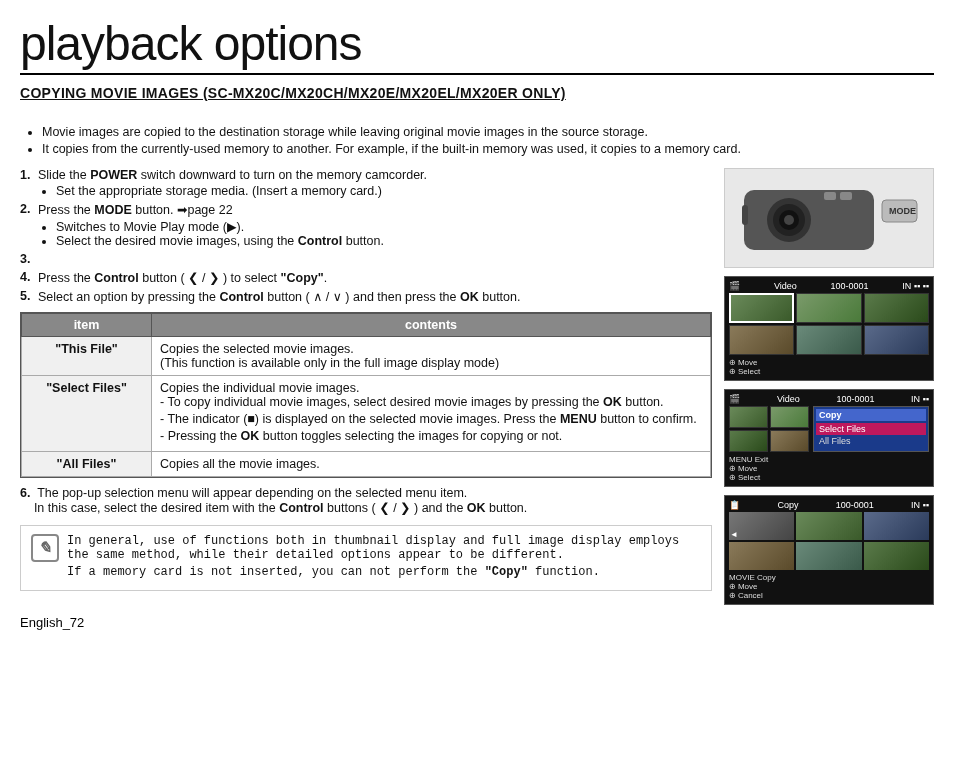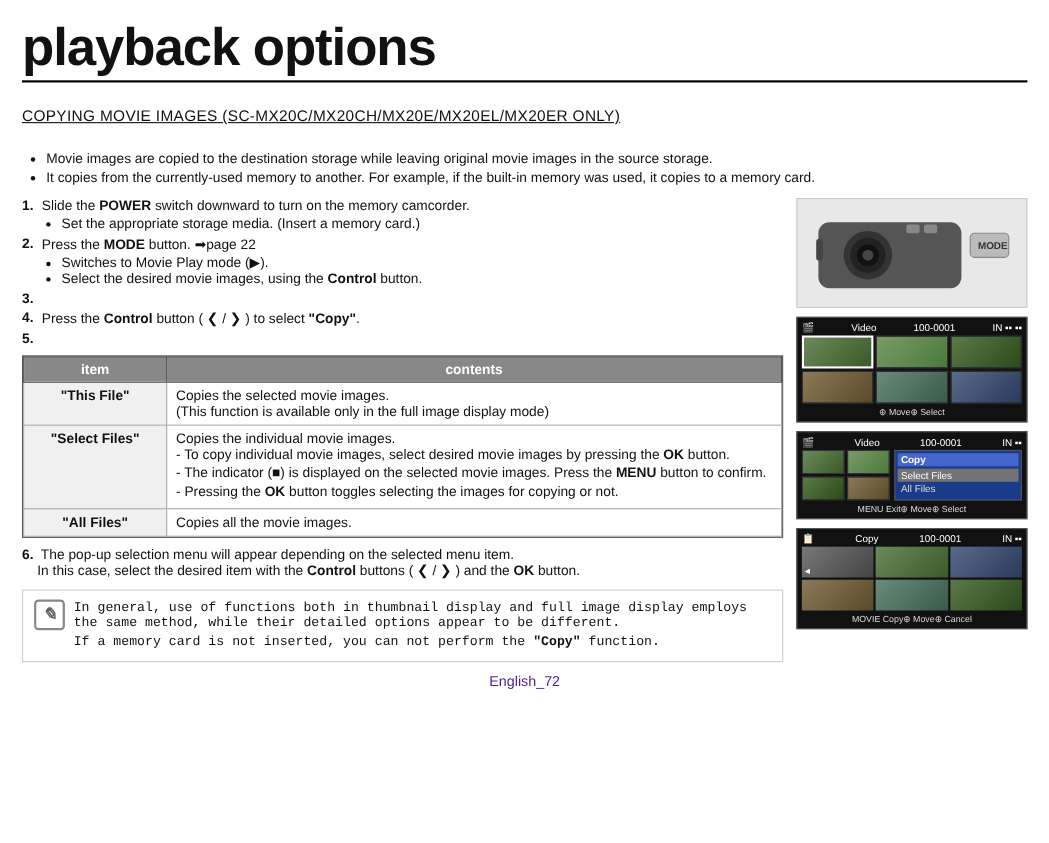--- a/index.html
+++ b/index.html
@@ -8,30 +8,30 @@
       font-size: 13px;
       background: #fff;
       width: 954px;
       min-height: 766px;
       padding: 18px 20px 18px 20px;
       color: #111;
     }
     .page-title {
       font-family: Arial, sans-serif;
       font-size: 48px;
-      font-weight: 700;
+      font-weight: 400;
       letter-spacing: -1px;
       border-bottom: 2px solid #000;
-      margin-bottom: 22px;
+      margin-bottom: 10px;
       padding-bottom: 2px;
       line-height: 1.1;
     }
     .section-heading {
       font-size: 14px;
-      font-weight: 400;
+      font-weight: 700;
       text-decoration: underline;
       margin-bottom: 8px;
       letter-spacing: 0.3px;
       margin-top: 10px;
     }
     .bullets {
       list-style: disc;
       padding-left: 22px;
       margin-bottom: 12px;
       margin-top: 24px;
@@ -139,24 +139,24 @@
       flex-shrink: 0;
       font-style: italic;
       font-weight: bold;
     }
     .note-text {
       flex: 1;
       font-family: Liberation Mono, monospace;
     }
     .note-text p { margin-bottom: 3px; }
     .page-footer {
-      text-align: center;
+      text-align: left;
       font-size: 13px;
       margin-top: 10px;
-      color: #4c1d95;
+      color: #000000;
     }
 
     
     .camera-box {
       background: #e8e8e8;
       border: 1px solid #ccc;
       height: 100px;
       display: flex;
       align-items: center;
       justify-content: center;
@@ -195,23 +195,24 @@
       border: 2px solid #fff;
     }
     .screen-thumb.t1 { background: linear-gradient(135deg, #6a8a5a, #3a5a2a); }
     .screen-thumb.t2 { background: linear-gradient(135deg, #7a9a6a, #4a7a3a); }
     .screen-thumb.t3 { background: linear-gradient(135deg, #5a7a4a, #2a4a1a); }
     .screen-thumb.t4 { background: linear-gradient(135deg, #8a7a5a, #5a4a2a); }
     .screen-thumb.t5 { background: linear-gradient(135deg, #6a8a7a, #3a5a4a); }
     .screen-thumb.t6 { background: linear-gradient(135deg, #5a6a8a, #2a3a5a); }
     .screen-bottom {
       display: flex;
-      justify-content: center;
+      justify-content: flex-start;
       font-size: 8px;
       color: #ddd;
+      flex-direction: column;
     }
     .screen-menu-panel {
       background: #111;
       border: 1px solid #555;
       padding: 4px;
       font-size: 9px;
       color: #fff;
     }
     .copy-panel {
       background: #111;
@@ -287,20 +288,23 @@
         <span class="num"><b>3.</b></span>
       </li>
       <li>
         <span class="num"><b>4.</b></span>
         <span>
           Press the <b>Control</b> button ( ❮ / ❯ ) to select <b>"Copy"</b>.
         </span>
       </li>
       <li>
         <span class="num"><b>5.</b></span>
+        <span>
+          Select an option by pressing the <b>Control</b> button ( ∧ / ∨ ) and then press the <b>OK</b> button.
+        </span>
       </li>
     </ol>
 
     <div class="table-container">
       <table>
         <thead>
           <tr>
             <th>item</th>
             <th>contents</th>
           </tr>
@@ -398,21 +402,21 @@
       </div>
       <div style="display:flex; gap:4px; margin-bottom:3px;">
         <div style="display:grid; grid-template-columns:1fr 1fr; grid-template-rows:1fr 1fr; gap:2px; width:80px;">
           <div class="screen-thumb t1" style="height:22px;"></div>
           <div class="screen-thumb t2" style="height:22px;"></div>
           <div class="screen-thumb t3" style="height:22px;"></div>
           <div class="screen-thumb t4" style="height:22px;"></div>
         </div>
         <div style="flex:1; background:#1a3a8a; border:1px solid #555; padding:2px;">
           <div style="background:#4466cc; color:#fff; padding:1px 3px; font-size:9px; font-weight:bold; margin-bottom:2px;">Copy</div>
-          <div style="background:#737373; color:#fff; padding:1px 3px; font-size:9px;">Select Files</div>
+          <div style="background:#be185d; color:#fff; padding:1px 3px; font-size:9px;">Select Files</div>
           <div style="color:#ddd; padding:1px 3px; font-size:9px;">All Files</div>
         </div>
       </div>
       <div class="screen-bottom">
         <span>MENU Exit</span>
         <span>⊕ Move</span>
         <span>⊕ Select</span>
       </div>
     </div>
 

